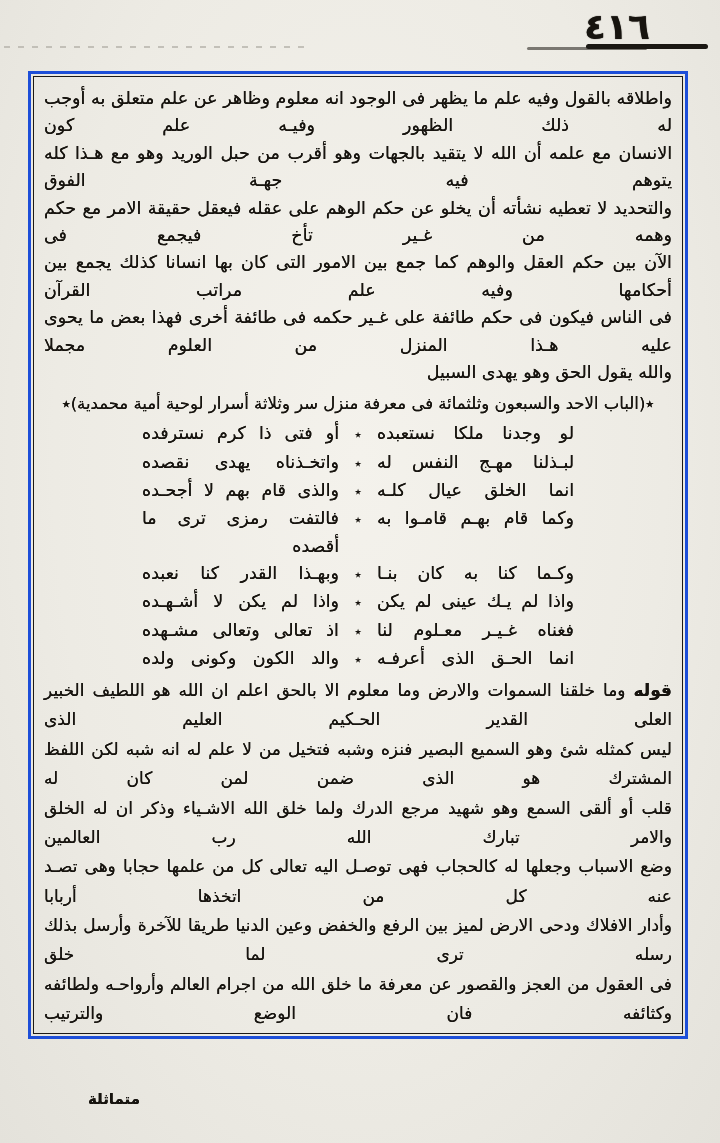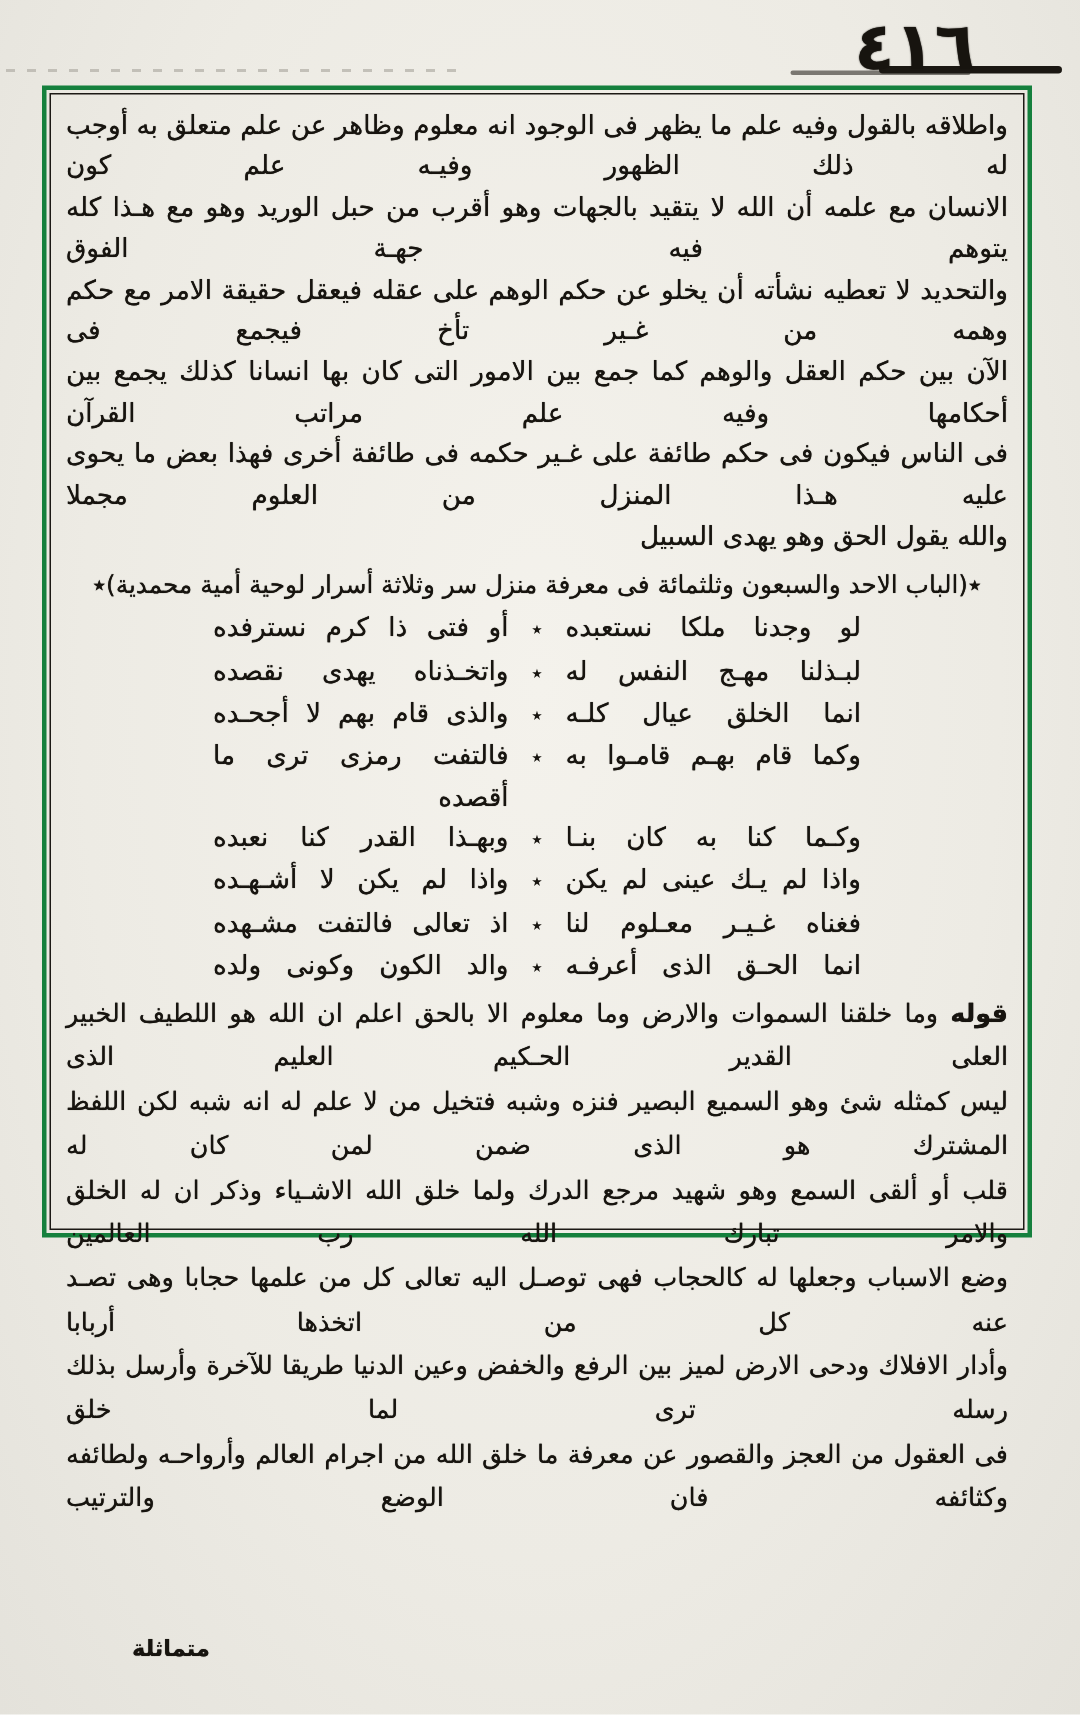--- a/index.html
+++ b/index.html
@@ -15,26 +15,26 @@
     background:repeating-linear-gradient(90deg,#b8b5ad 0 6px,transparent 6px 14px);
     opacity:.8;
   }
   .numline{
     position:absolute;top:44px;left:586px;width:122px;height:5px;
     background:#1b1813;border-radius:3px;
     box-shadow:-60px 2px 0 -1px rgba(27,24,19,.55);
   }
   .pageno{
     position:absolute;top:6px;right:70px;
-    font-size:44px;font-weight:bold;letter-spacing:2px;
+    font-size:36px;font-weight:bold;letter-spacing:2px;
     text-shadow:0 0 1px #17140f;
   }
   .frame-outer{
-    position:absolute;left:28px;top:57px;width:660px;height:768px;
-    border:3px solid #15803d;background:transparent;
+    position:absolute;left:28px;top:71px;width:660px;height:968px;
+    border:3px solid #1d4ed8;background:transparent;
     box-sizing:border-box;
   }
   .frame-inner{
     position:absolute;inset:2px;border:1.5px solid #1c1915;
     box-sizing:border-box;
     padding:8px 10px 6px 10px;
     direction:rtl;
   }
   .intro{font-size:17.5px;line-height:27.4px;}
   .jline{text-align:justify;text-align-last:justify;white-space:normal;
@@ -110,21 +110,21 @@
         <span class="hemi left">وبهـذا القدر كنا نعبده</span>
       </div>
       <div class="verse">
         <span class="hemi right">واذا لم يـك عينى لم يكن</span>
         <span class="sep">٭</span>
         <span class="hemi left">واذا لم يكن لا أشـهـده</span>
       </div>
       <div class="verse">
         <span class="hemi right">فغناه غـيـر معـلوم لنا</span>
         <span class="sep">٭</span>
-        <span class="hemi left">اذ تعالى فالتفت مشـهده</span>
+        <span class="hemi left">اذ تعالى وتعالى مشـهده</span>
       </div>
       <div class="verse">
         <span class="hemi right">انما الحـق الذى أعرفـه</span>
         <span class="sep">٭</span>
         <span class="hemi left">والد الكون وكونى ولده</span>
       </div>
     </div>
 
     <div class="prose">
       <div class="jline"><span class="lead">قوله</span> <span>وما خلقنا السموات والارض وما معلوم الا بالحق اعلم ان الله هو اللطيف الخبير العلى القدير الحـكيم العليم الذى</span></div>

